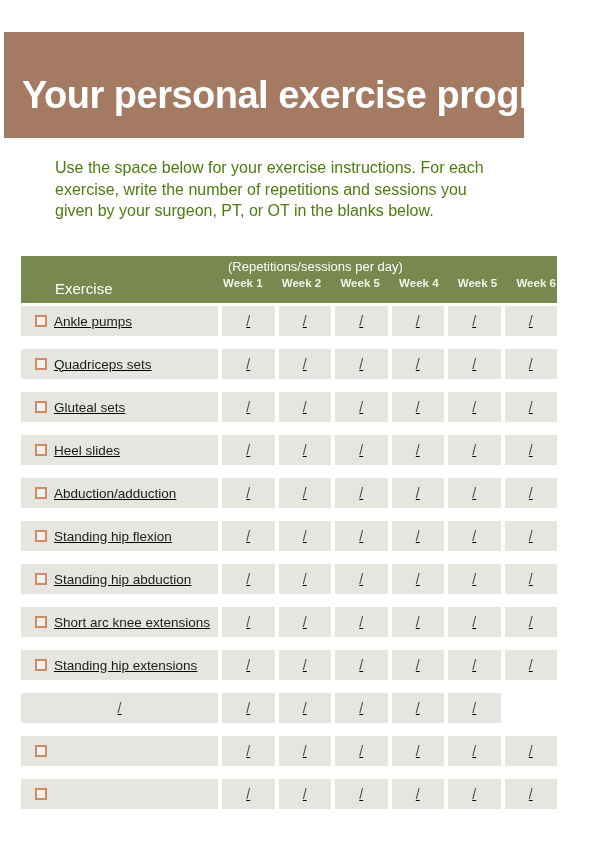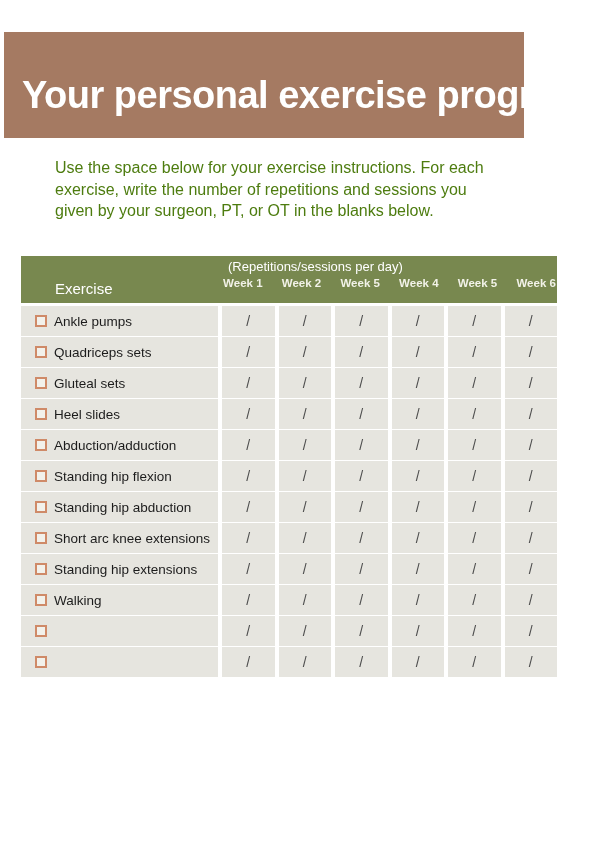--- a/index.html
+++ b/index.html
@@ -83,21 +83,22 @@
     font-size: 11.5px;
     font-weight: bold;
     white-space: nowrap;
   }
   .t-body { margin-top: 3px; }
   .t-row {
     display: grid;
     grid-template-columns: 197px repeat(6, 1fr);
     column-gap: 4px;
     height: 30px;
-    margin-bottom: 1px;
+    margin-bottom: 13px;
+    text-decoration: underline;
   }
   .cell {
     background: var(--cell-bg);
     display: flex;
     align-items: center;
   }
   .ex-cell { padding-left: 14px; }
   .checkbox {
     width: 12px; height: 12px;
     border: 2px solid var(--checkbox-border);
@@ -355,24 +356,20 @@
           <span class="slash">/</span>
         </div>
         <div class="cell week-cell">
           <span class="slash">/</span>
         </div>
         <div class="cell week-cell">
           <span class="slash">/</span>
         </div>
       </div>
       <div class="t-row">
-        <div class="cell ex-cell">
-          <span class="checkbox"></span>
-          <span class="ex-label">Walking</span>
-        </div>
         <div class="cell week-cell">
           <span class="slash">/</span>
         </div>
         <div class="cell week-cell">
           <span class="slash">/</span>
         </div>
         <div class="cell week-cell">
           <span class="slash">/</span>
         </div>
         <div class="cell week-cell">

